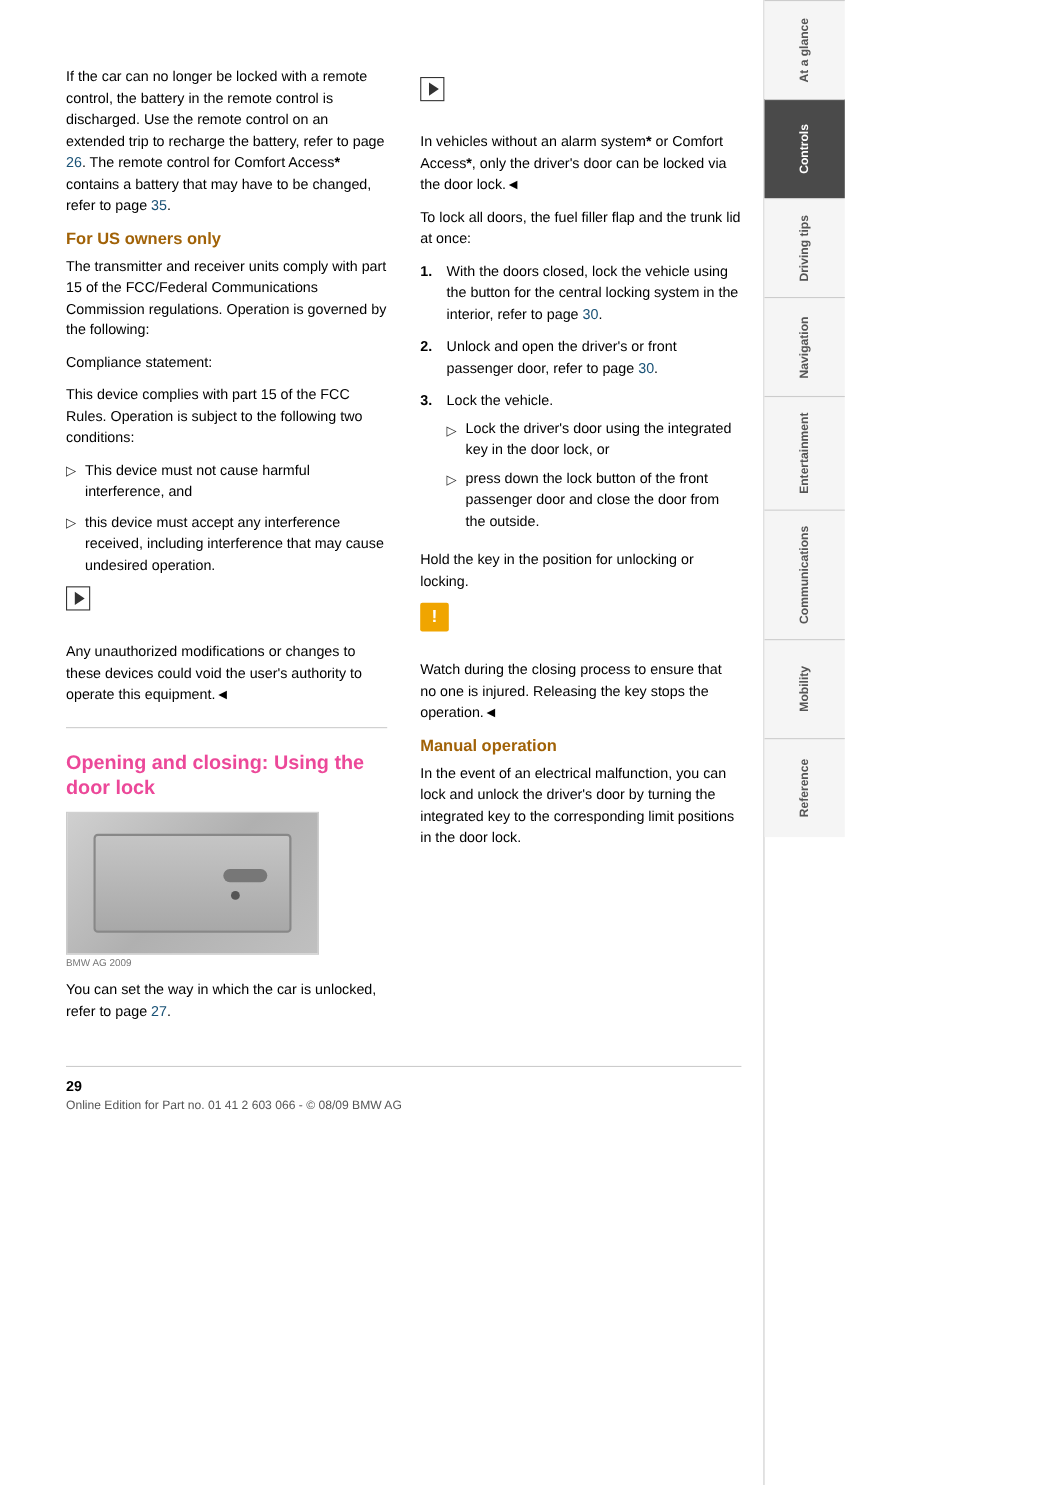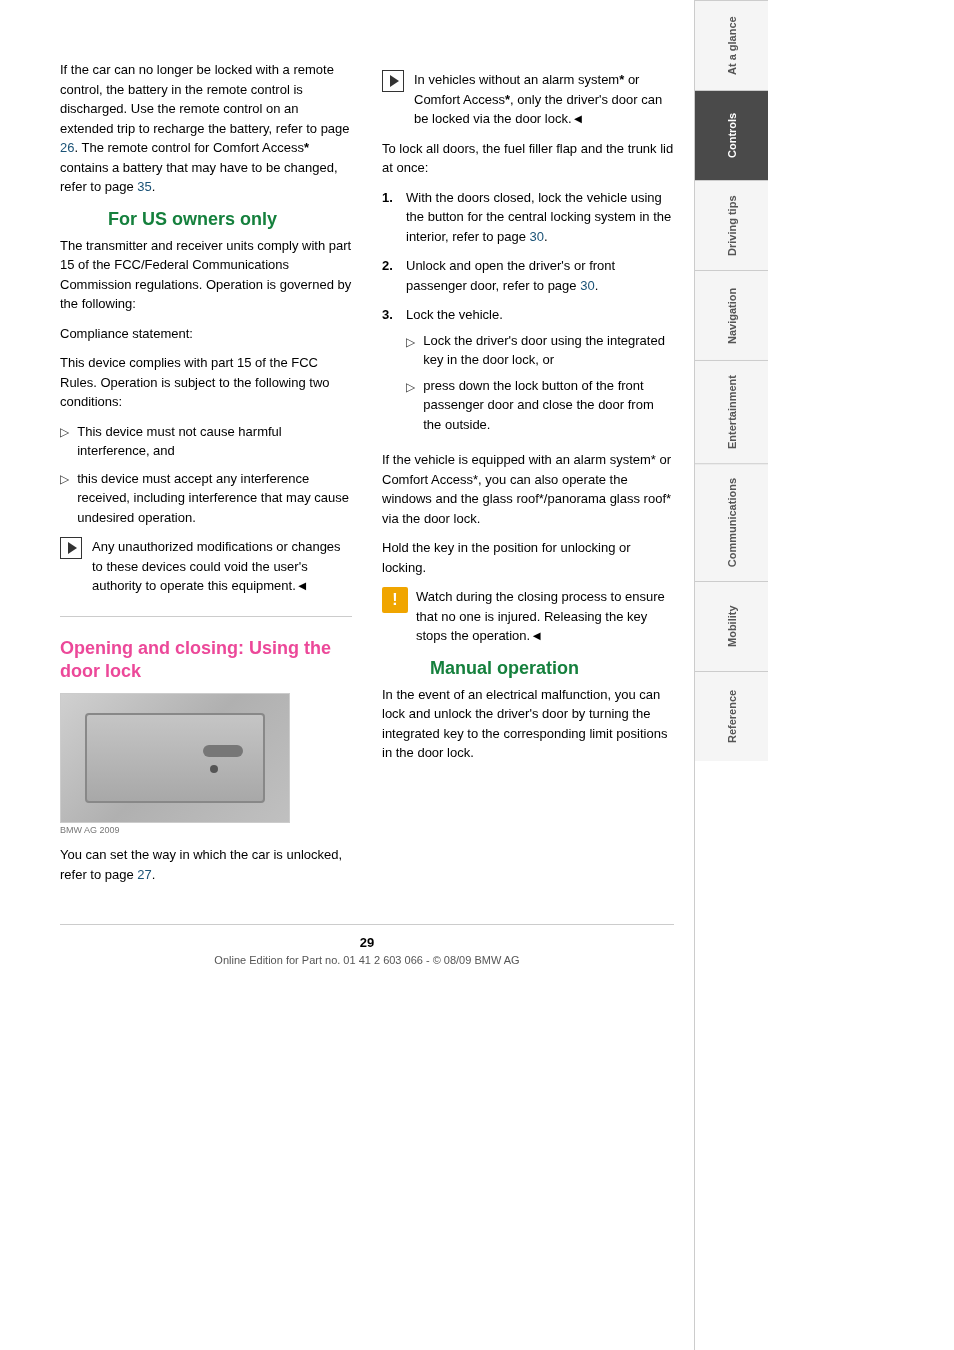--- a/index.html
+++ b/index.html
@@ -62,26 +62,25 @@
     .col-right {
       flex: 1;
       max-width: 380px;
     }
     p {
       margin-bottom: 10px;
       line-height: 1.5;
       font-size: 13px;
     }
     .section-heading {
-      color: #15803d;
-      font-weight: bold;
-      font-size: 18px;
+      color: #a16207;
+      font-weight: bold;
+      font-size: 15px;
       margin-bottom: 6px;
       margin-top: 12px;
-      margin-left: 48px;
     }
     .big-heading {
       color: #ec4899;
       font-weight: bold;
       font-size: 18px;
       margin-bottom: 0;
       margin-top: 20px;
       line-height: 1.3;
     }
     .fcc-ids {
@@ -102,24 +101,25 @@
       line-height: 1.5;
     }
     .bullet-list li .arrow-icon {
       flex-shrink: 0;
       margin-top: 1px;
       font-size: 12px;
       color: #333;
     }
     .notice-box {
       display: flex;
-      gap: 8px;
+      gap: 25px;
       margin: 10px 0;
       font-size: 13px;
       line-height: 1.5;
+      flex-direction: column;
     }
     .notice-box .icon-container {
       flex-shrink: 0;
       width: 24px;
       height: 24px;
     }
     .play-icon {
       width: 22px;
       height: 22px;
       border: 1.5px solid #333;
@@ -228,21 +228,21 @@
       background: #555;
       border-radius: 50%;
     }
     .image-caption-small {
       font-size: 9px;
       color: #777;
       margin-top: -14px;
       margin-bottom: 10px;
     }
     .page-footer {
-      text-align: center;
+      text-align: left;
       margin-top: 30px;
       border-top: 1px solid #ccc;
       padding-top: 10px;
     }
     .page-number {
       font-size: 13px;
       font-weight: bold;
       margin-bottom: 4px;
     }
     .footer-text {
@@ -351,21 +351,20 @@
                 <li>
                   <span class="arrow-icon">▷</span>
                   <span>press down the lock button of the front passenger door and close the door from the outside.</span>
                 </li>
               </ul>
             </div>
           </li>
         </ol>
 
 
-        <p>If the vehicle is equipped with an alarm system* or Comfort Access*, you can also operate the windows and the glass roof*/panorama glass roof* via the door lock.</p>
 
         <p>Hold the key in the position for unlocking or locking.</p>
 
         <div class="notice-box">
           <div class="warning-icon">!</div>
           <span>Watch during the closing process to ensure that no one is injured. Releasing the key stops the operation.◄</span>
         </div>
 
         <div class="section-heading">Manual operation</div>
 

